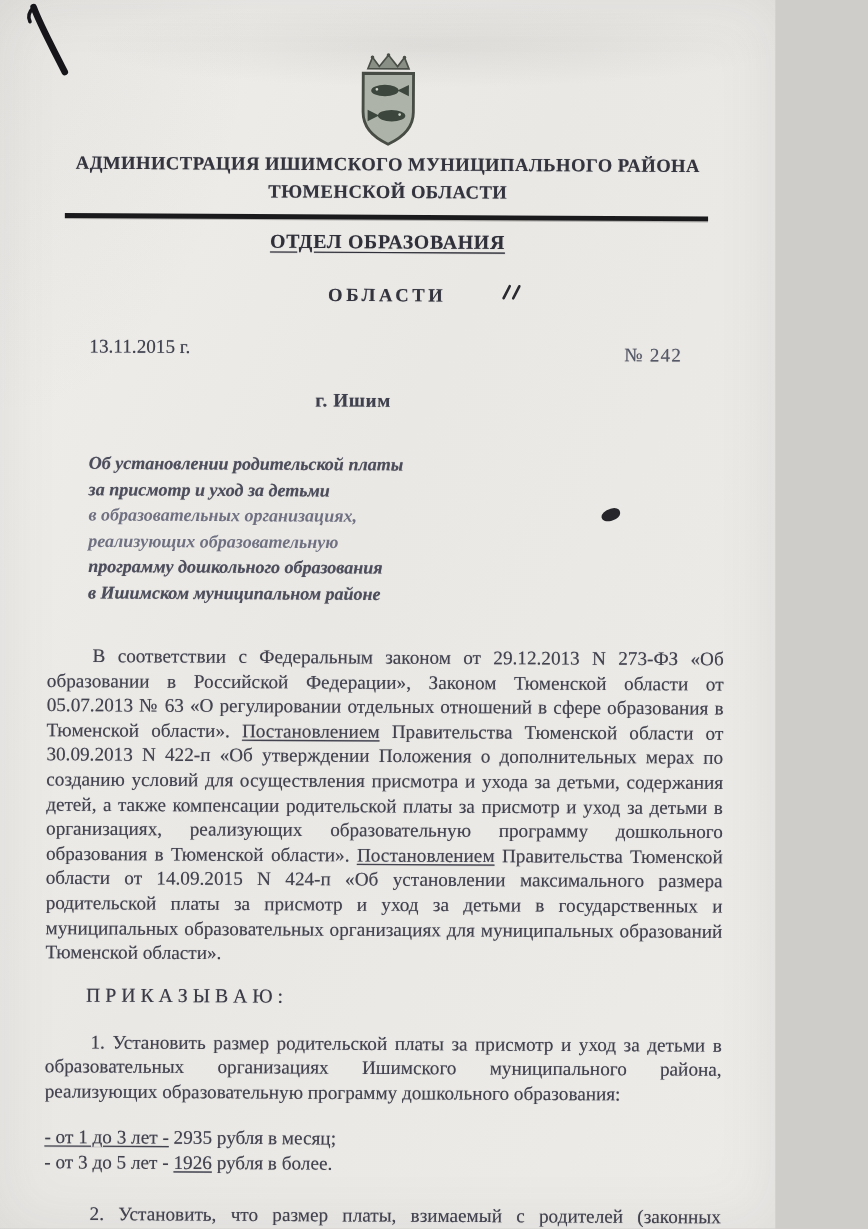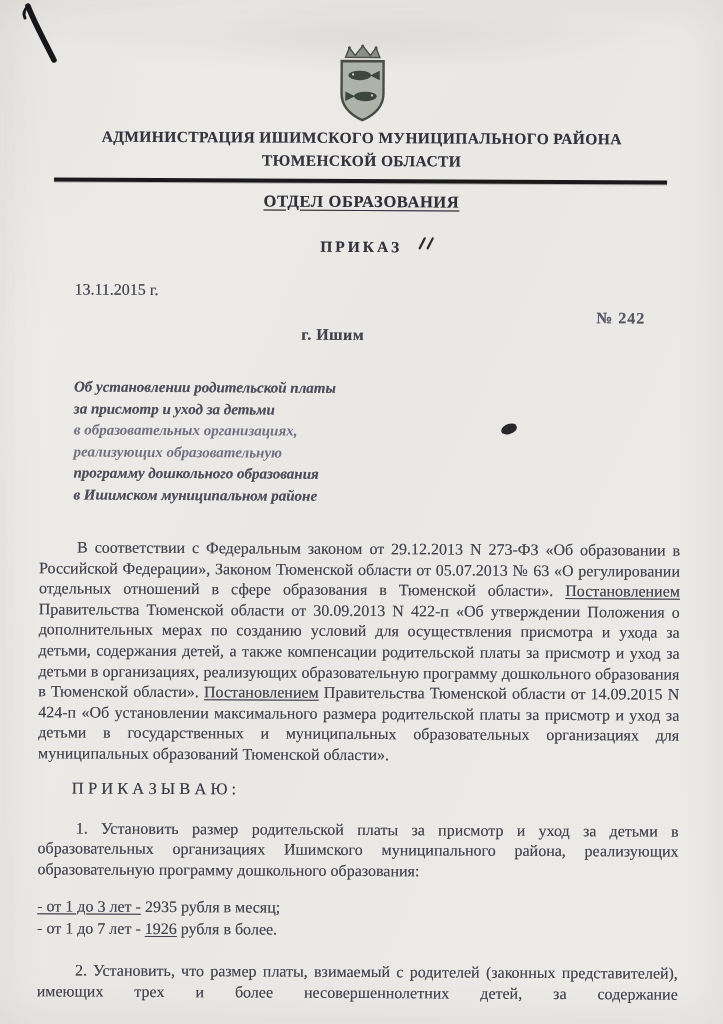--- a/index.html
+++ b/index.html
@@ -2,21 +2,21 @@
 <html><head>
 <meta charset="utf-8">
 <style>
   html,body{margin:0;padding:0;}
   body{
     width:723px;height:1024px;
     background:#cfcdca;
     font-family:"Liberation Serif", serif;
   }
   .scan{
-    position:relative;width:723px;height:1024px;overflow:hidden;
+    position:relative;width:646px;height:1024px;overflow:hidden;
     background:
       radial-gradient(ellipse 420px 50px at 360px 38px, rgba(110,110,108,0.10), transparent 70%),
       radial-gradient(ellipse 300px 500px at 0px 0px, rgba(120,120,118,0.08), transparent 70%),
       linear-gradient(115deg,#f0eeeb 0%,#eae8e5 45%,#edebe8 100%);
     color:#3f414e;
     box-shadow: inset 0 0 50px rgba(90,90,90,0.10);
   }
   .content{
     position:absolute;left:0;top:0;right:0;
     padding:0 40px 0 42px;
@@ -26,21 +26,21 @@
   }
   .emblem{width:64px;margin:44px auto 2px;display:block;}
   .org-name{text-align:center;font-weight:bold;font-size:15.5px;line-height:23px;letter-spacing:0.4px;color:#33343e;}
   .rule{height:4px;background:#1a1a1c;margin:7px 15px 0 13px;box-shadow:0 1px 0 rgba(20,20,20,0.25);}
   .dept{margin-top:9px;text-align:center;font-weight:bold;font-size:16.5px;letter-spacing:0.6px;color:#2f3039;}
   .dept span{text-decoration:underline;text-underline-offset:3px;}
   .doctype-row{margin-top:26px;text-align:center;position:relative;}
   .doc-type{font-weight:bold;font-size:15.5px;letter-spacing:3px;color:#33343e;}
   .ticks{position:absolute;left:375px;top:-3px;}
   .meta-row{display:flex;justify-content:space-between;margin-top:26px;padding-left:34px;padding-right:36px;font-size:16px;}
-  .doc-number{position:relative;top:26px;color:#565968;letter-spacing:1px;font-weight:bold;}
+  .doc-number{position:relative;top:5px;color:#565968;letter-spacing:1px;}
   .city{margin-top:26px;text-align:center;font-weight:bold;font-size:16px;transform:translateX(-28px);letter-spacing:0.5px;}
   .subject{margin:34px 0 0 34px;font-style:italic;font-weight:bold;font-size:15px;line-height:21.5px;color:#4d4e5c;max-width:340px;}
   .subject .faded{color:#6f7182;text-shadow:none;}
   .body{font-size:16px;line-height:20.6px;color:#42434f;}
   .just{text-align:justify;}
   .just-force{text-align:justify;text-align-last:justify;}
   .indent{text-indent:38px;}
   .u{text-decoration:underline;text-underline-offset:2px;text-decoration-thickness:1px;}
   .preamble{margin-top:32px;}
   .order{margin:14px 0 0 34px;font-size:16.5px;color:#3a3b46;}
@@ -92,21 +92,21 @@
       <div>ТЮМЕНСКОЙ ОБЛАСТИ</div>
     </div>
 
     <div class="rule"></div>
 
     <div class="dept">
       <span>ОТДЕЛ ОБРАЗОВАНИЯ</span>
     </div>
 
     <div class="doctype-row">
-      <span class="doc-type">ПРИКАЗ</span>
+      <span class="doc-type">ОБЛАСТИ</span>
       <svg class="ticks" width="20" height="16" viewBox="0 0 20 16">
         <path d="M4 13 L9 3" stroke="#2a2a30" stroke-width="2.2" stroke-linecap="round"></path>
         <path d="M12 13 L17 3" stroke="#2a2a30" stroke-width="2.2" stroke-linecap="round"></path>
       </svg>
     </div>
 
     <div class="meta-row">
       <span class="doc-date">13.11.2015 г.</span>
       <span class="doc-number">№ 242</span>
     </div>
@@ -123,21 +123,21 @@
     </div>
 
     <p class="body just indent preamble"><span>В соответствии с Федеральным законом от 29.12.2013 N 273-ФЗ «Об образовании в Российской Федерации», Законом Тюменской области от 05.07.2013 № 63 «О регулировании отдельных отношений в сфере образования в Тюменской области». </span><span class="u">Постановлением</span><span> Правительства Тюменской области от 30.09.2013 N 422-п «Об утверждении Положения о дополнительных мерах по созданию условий для осуществления присмотра и ухода за детьми, содержания детей, а также компенсации родительской платы за присмотр и уход за детьми в организациях, реализующих образовательную программу дошкольного образования в Тюменской области». </span><span class="u">Постановлением</span><span> Правительства Тюменской области от 14.09.2015 N 424-п «Об установлении максимального размера родительской платы за присмотр и уход за детьми в государственных и муниципальных образовательных организациях для муниципальных образований Тюменской области».</span></p>
 
     <p class="order">П Р И К А З Ы В А Ю :</p>
 
     <p class="body just indent item1">1. Установить размер родительской платы за присмотр и уход за детьми в образовательных организациях Ишимского муниципального района, реализующих образовательную программу дошкольного образования:</p>
 
     <div class="rates">
       <p class="body rate"><span class="u">- от 1 до 3 лет -</span><span>  2935 рубля в месяц;</span></p>
-      <p class="body rate"><span>- от 1 до 7 лет - </span><span class="u">1926</span><span> рубля в более.</span></p>
+      <p class="body rate"><span>- от 3 до 5 лет - </span><span class="u">1926</span><span> рубля в более.</span></p>
     </div>
 
     <p class="body just-force indent item2">2. Установить, что размер платы, взимаемый с родителей (законных представителей), имеющих трех и более несовершеннолетних детей, за содержание</p>
 
   </div>
 
   <div class="ink-blot"></div>
 
 </div>
 

